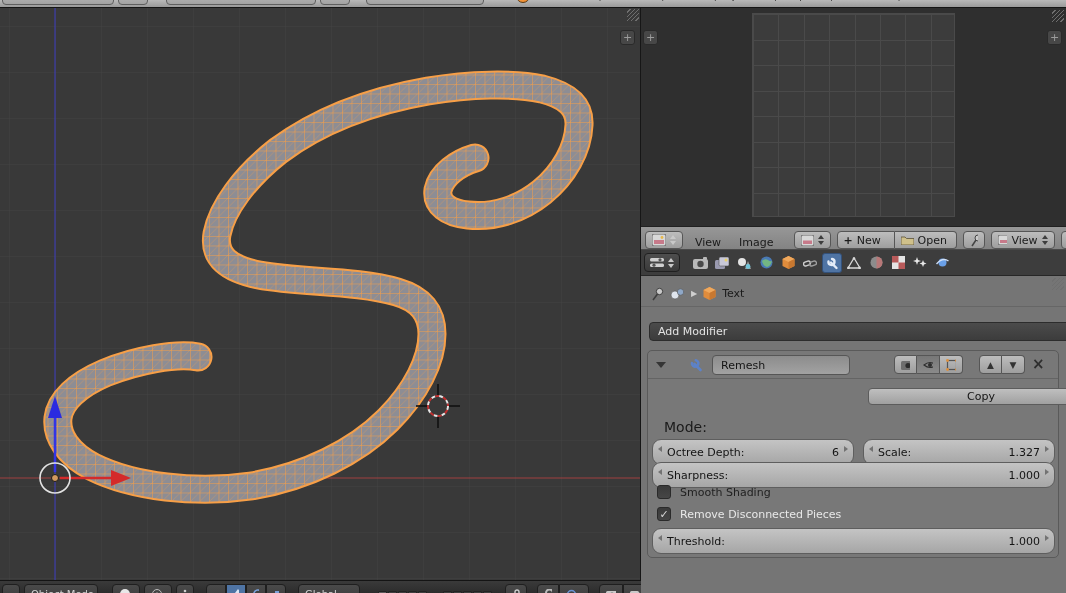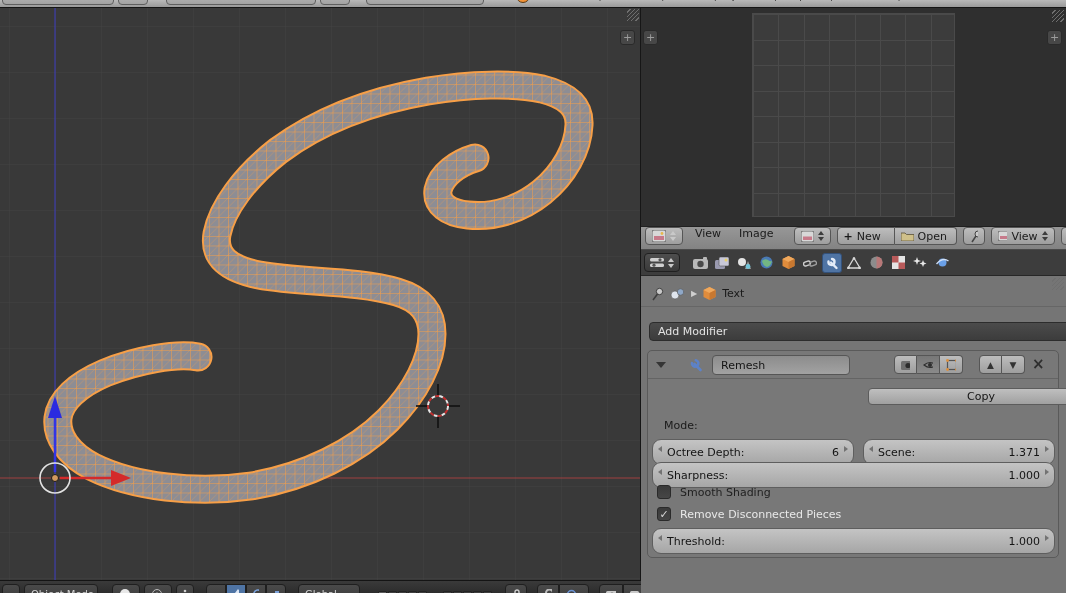--- a/index.html
+++ b/index.html
@@ -34,21 +34,21 @@
   .layer-sq.on::after{content:"";position:absolute;left:2px;top:2px;width:3px;height:3px;border-radius:50%;background:#f79f47;}
 
   
   #uv-area{position:absolute;left:641px;top:8px;width:425px;height:218px;background:#2f2f2f;overflow:hidden;}
   #uv-grid{position:absolute;left:111px;top:5px;width:203px;height:204px;background-color:#3c3c3c;
     border:1px solid #4a4a4a;
     background-image:repeating-linear-gradient(to right,#4a4a4a 0 1px,transparent 1px 25.4px),
                      repeating-linear-gradient(to bottom,#4a4a4a 0 1px,transparent 1px 25.5px);}
 
   #uv-header{position:absolute;left:641px;top:226px;width:425px;height:24px;background:linear-gradient(#979797,#838383);
-    border-top:1px solid #202020;border-bottom:1px solid #4a4a4a;display:flex;align-items:flex-start;gap:6px;padding:0 4px;}
+    border-top:1px solid #202020;border-bottom:1px solid #4a4a4a;display:flex;align-items:flex-end;gap:6px;padding:0 4px;}
   .menu-label{color:#1a1a1a;font-size:11px;padding:0 6px;}
   .btn-light{height:18px;border:1px solid #565656;border-radius:4px;background:linear-gradient(#bdbdbd,#9e9e9e);
     color:#1a1a1a;font-size:11px;display:flex;align-items:center;padding:0 6px;gap:4px;}
   .btn-group{display:flex;}
   .btn-group .btn-light{border-radius:0;border-left-width:0;}
   .btn-group .btn-light:first-child{border-radius:4px 0 0 4px;border-left-width:1px;}
   .btn-group .btn-light:last-child{border-radius:0 4px 4px 0;}
 
   #props-tabs{position:absolute;left:641px;top:250px;width:425px;height:26px;background:#3d3d3d;
     border-bottom:1px solid #272727;display:flex;align-items:center;gap:2px;padding:0 3px;}
@@ -80,21 +80,21 @@
   .sq-btn{width:23px;height:19px;display:flex;align-items:center;justify-content:center;color:#333;font-size:9px;}
   #mod-close{position:absolute;left:384px;top:4px;color:#2e2e2e;font-size:15px;font-weight:bold;line-height:19px;}
 
   .push-btn{position:absolute;height:17px;border:1px solid #5c5c5c;border-radius:4px;background:linear-gradient(#bfbfbf,#a0a0a0);
     color:#141414;font-size:11px;display:flex;align-items:center;justify-content:center;}
   .slider{position:absolute;height:18px;border:1px solid #5e5e5e;border-radius:9px;background:linear-gradient(#c4c4c4,#a6a6a6);
     color:#141414;font-size:11px;display:flex;align-items:center;padding:12px 14px;}
   .slider .lab{flex:1;}
   .tri-l{position:absolute;left:5px;top:6px;width:0;height:0;border-top:3px solid transparent;border-bottom:3px solid transparent;border-right:4px solid rgba(0,0,0,0.38);}
   .tri-r{position:absolute;right:5px;top:6px;width:0;height:0;border-top:3px solid transparent;border-bottom:3px solid transparent;border-left:4px solid rgba(0,0,0,0.38);}
-  .field-label{position:absolute;color:#1a1a1a;font-size:11px;}
+  .field-label{position:absolute;color:#1a1a1a;font-size:14px;}
   .checkbox{position:absolute;width:14px;height:14px;border-radius:3px;background:linear-gradient(#3a3a3a,#464646);
     border:1px solid #2a2a2a;color:#d8d8d8;font-size:11px;line-height:13px;text-align:center;}
   .chk-label-dark{position:absolute;color:#1f1f1f;font-size:11px;}
   .chk-label-light{position:absolute;color:#e8e8e8;font-size:11px;}
 
   .updown{display:flex;flex-direction:column;gap:2px;margin-left:auto;}
   .updown i{display:block;width:0;height:0;border-left:3px solid transparent;border-right:3px solid transparent;}
   .updown .u{border-bottom:4px solid #c9c9c9;}
   .updown .d{border-top:4px solid #c9c9c9;}
   .updown.dark .u{border-bottom-color:#3d3d3d;}
@@ -526,22 +526,22 @@
       <span class="field-label" style="left:16px;top:68px;">Mode:</span>
 
       <div class="slider" style="left:4px;top:88px;width:202px;">
         <span class="tri-l"></span>
           <span class="lab">Octree Depth:</span>
         <span>6</span>
           <span class="tri-r"></span>
       </div>
       <div class="slider" style="left:215px;top:88px;width:192px;">
         <span class="tri-l"></span>
-          <span class="lab">Scene:</span>
-        <span>1.371</span>
+          <span class="lab">Scale:</span>
+        <span>1.327</span>
           <span class="tri-r"></span>
       </div>
       <div class="slider" style="left:4px;top:111px;width:403px;">
         <span class="tri-l"></span>
           <span class="lab">Sharpness:</span>
         <span>1.000</span>
           <span class="tri-r"></span>
       </div>
 
       <div class="checkbox" style="left:9px;top:134px;"></div>

